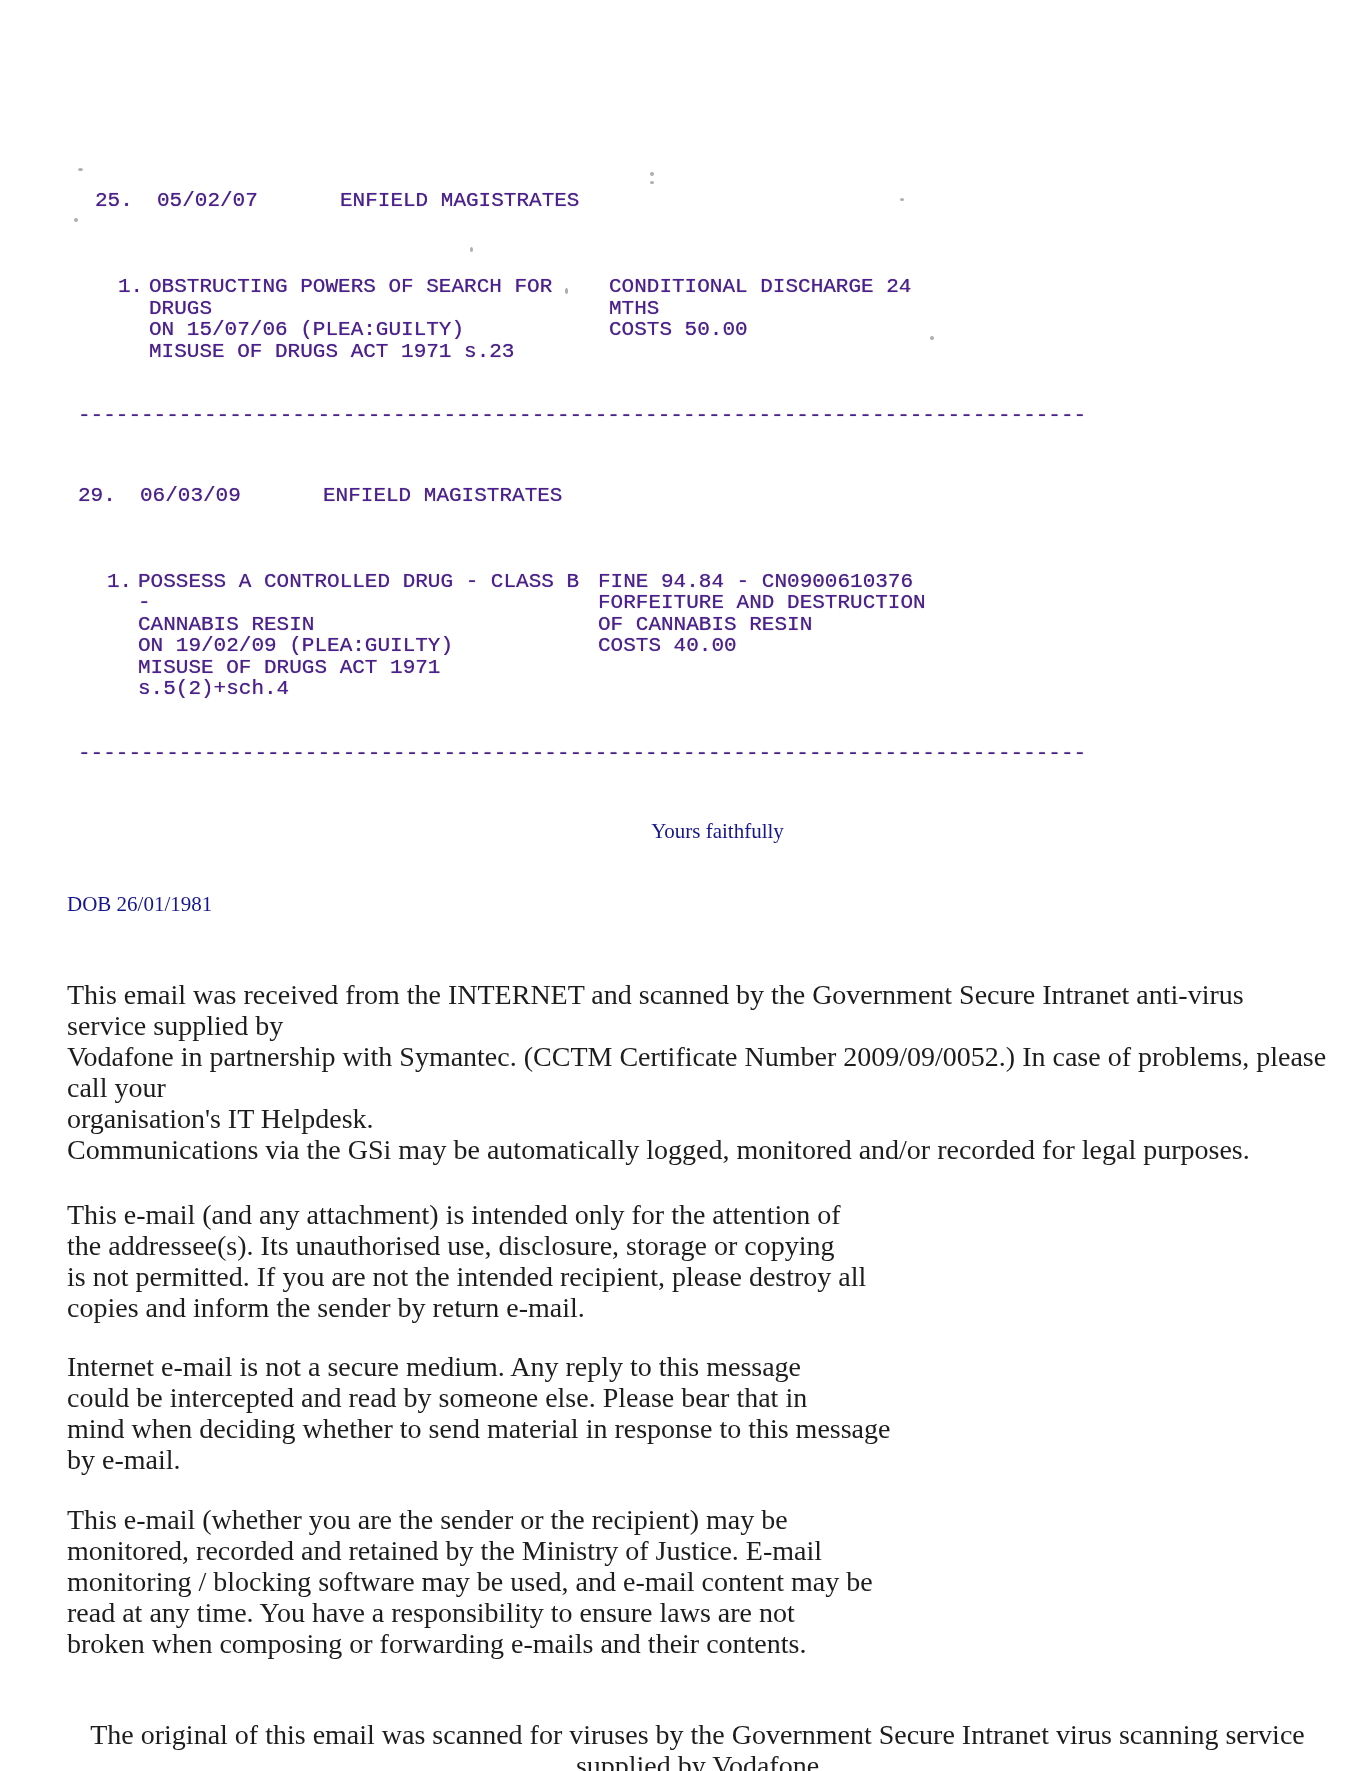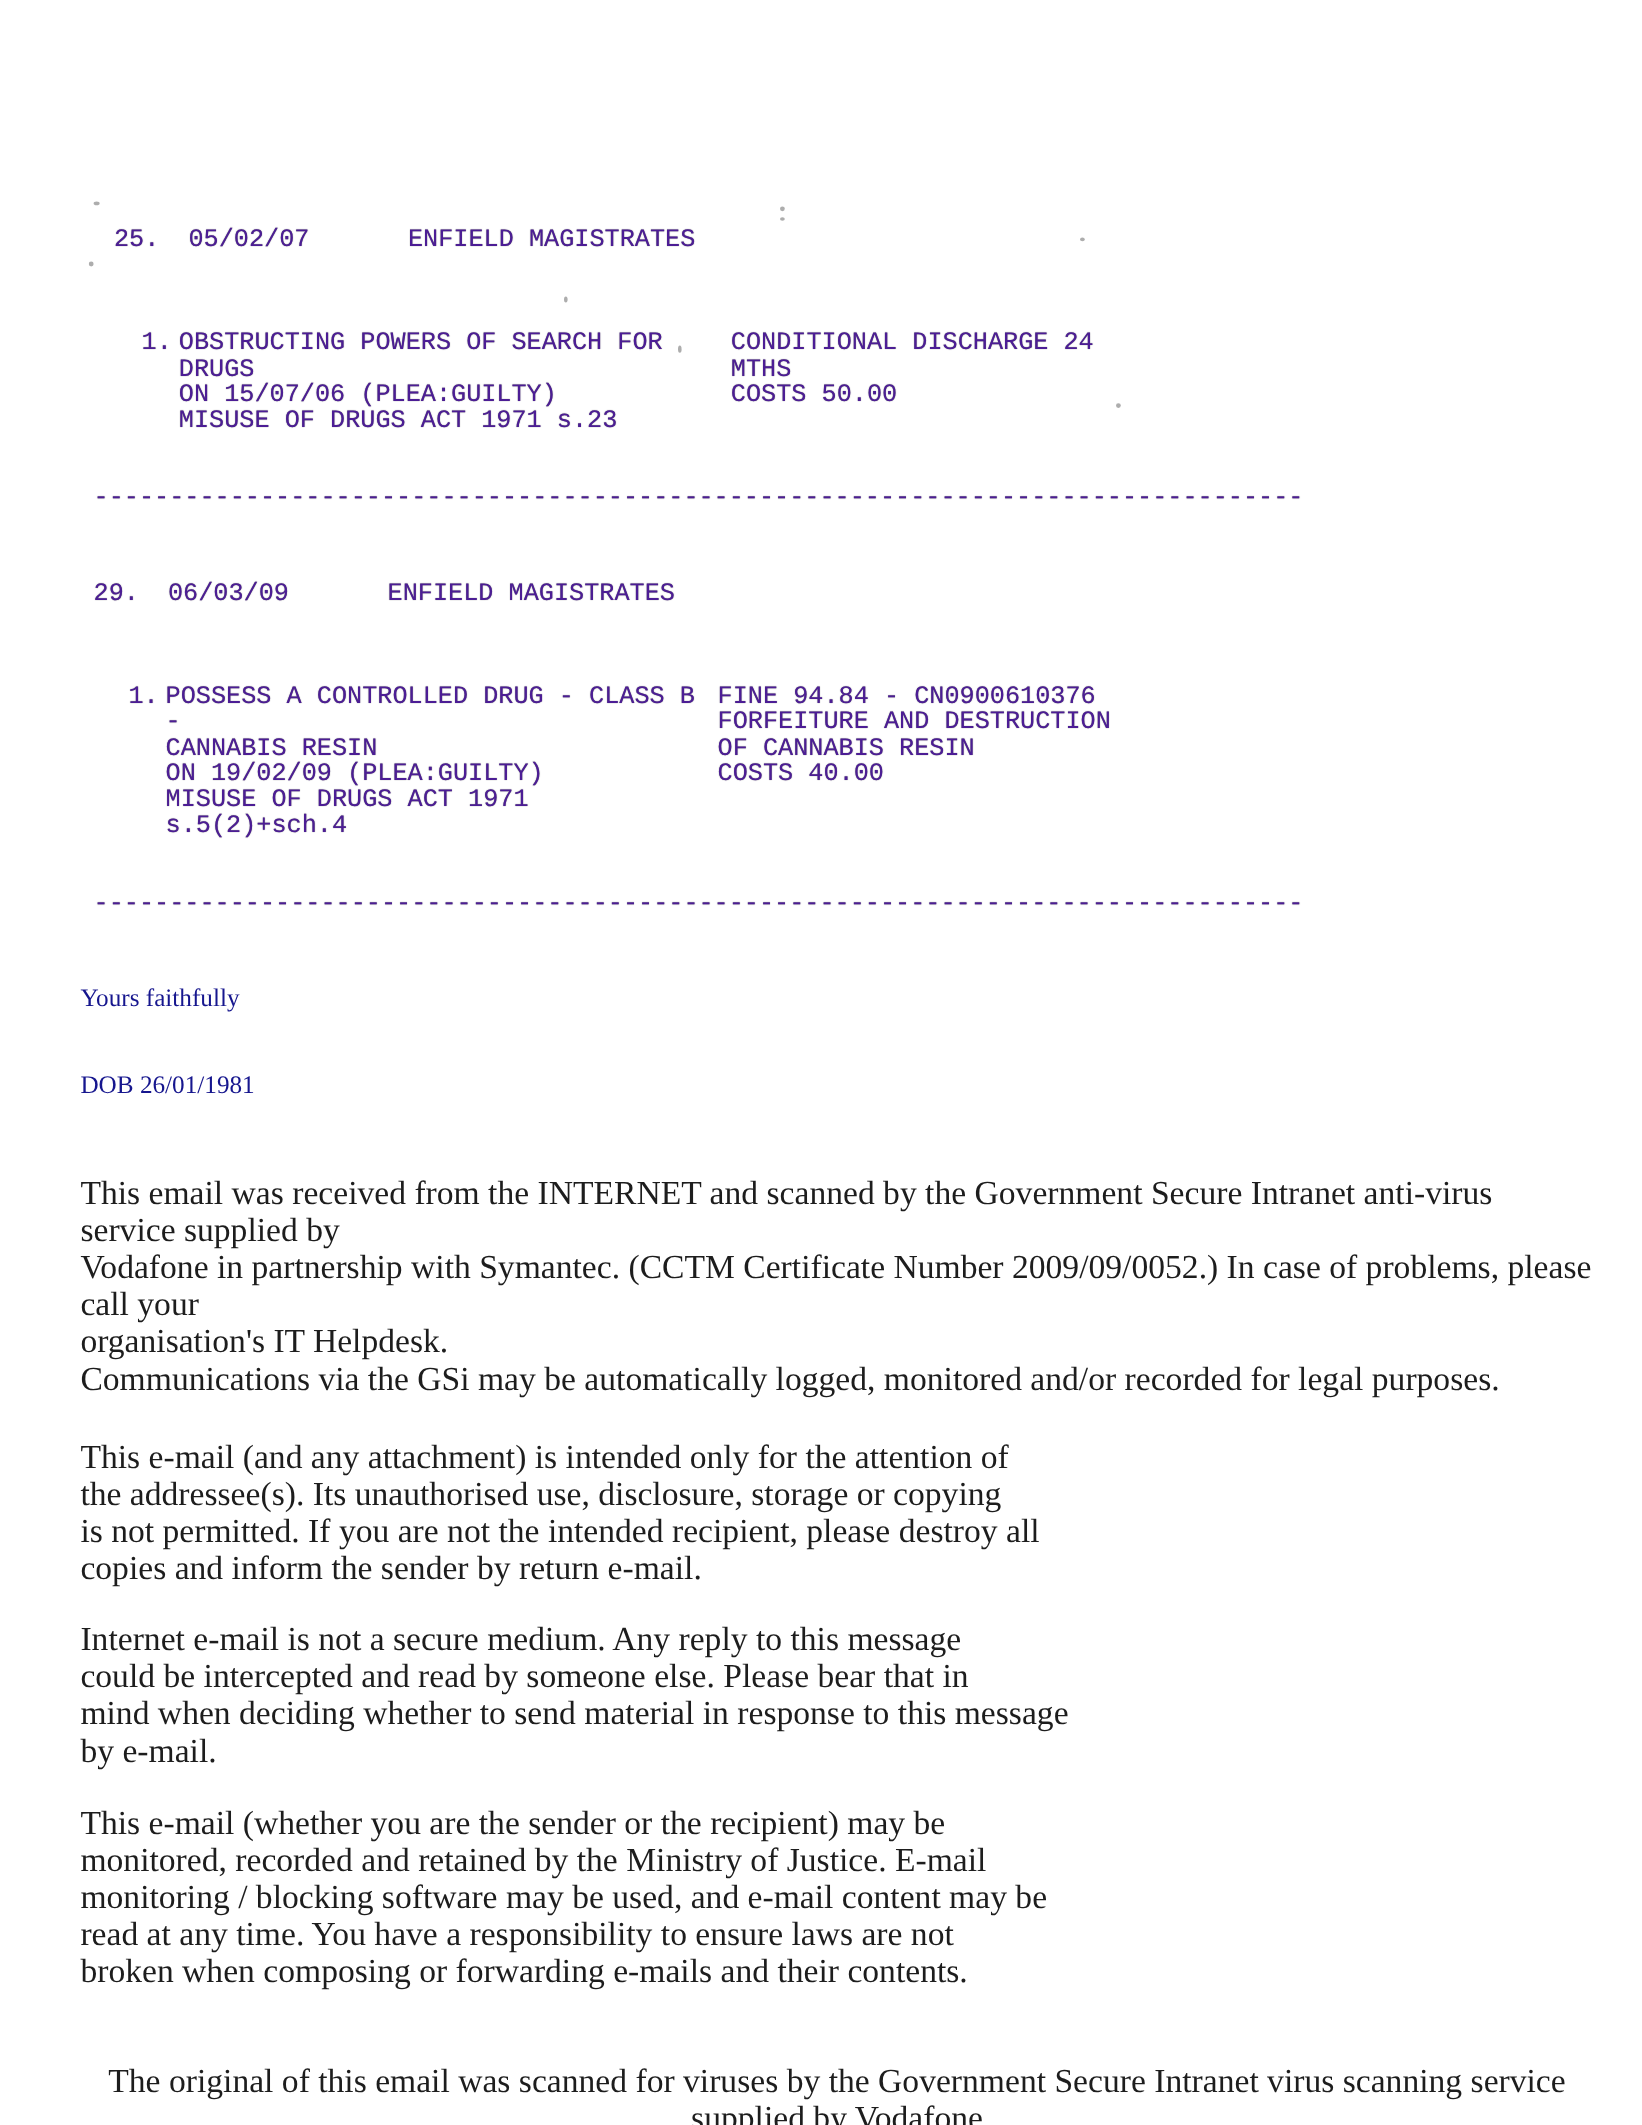--- a/index.html
+++ b/index.html
@@ -36,21 +36,21 @@
   .off-right{ flex: none; white-space: pre-line; }
   .divider  { margin-left: 78px; white-space: pre; overflow: hidden; }
 
   
   .sig {
     margin-left: 67px;
     font-size: 21px;
     line-height: 31px;
     color: #16168e;
   }
-  .sig-closing { margin-top: 30px; }
+  .sig-closing { margin-top: 30px; text-align: center; }
   .sig-name    { margin-top: 66px; }
   .sig-dob     { margin-top: 42px; }
 
   
   .para {
     margin-left: 67px;
     margin-right: 40px;
     font-size: 28px;
     line-height: 31px;
     white-space: pre-line;

